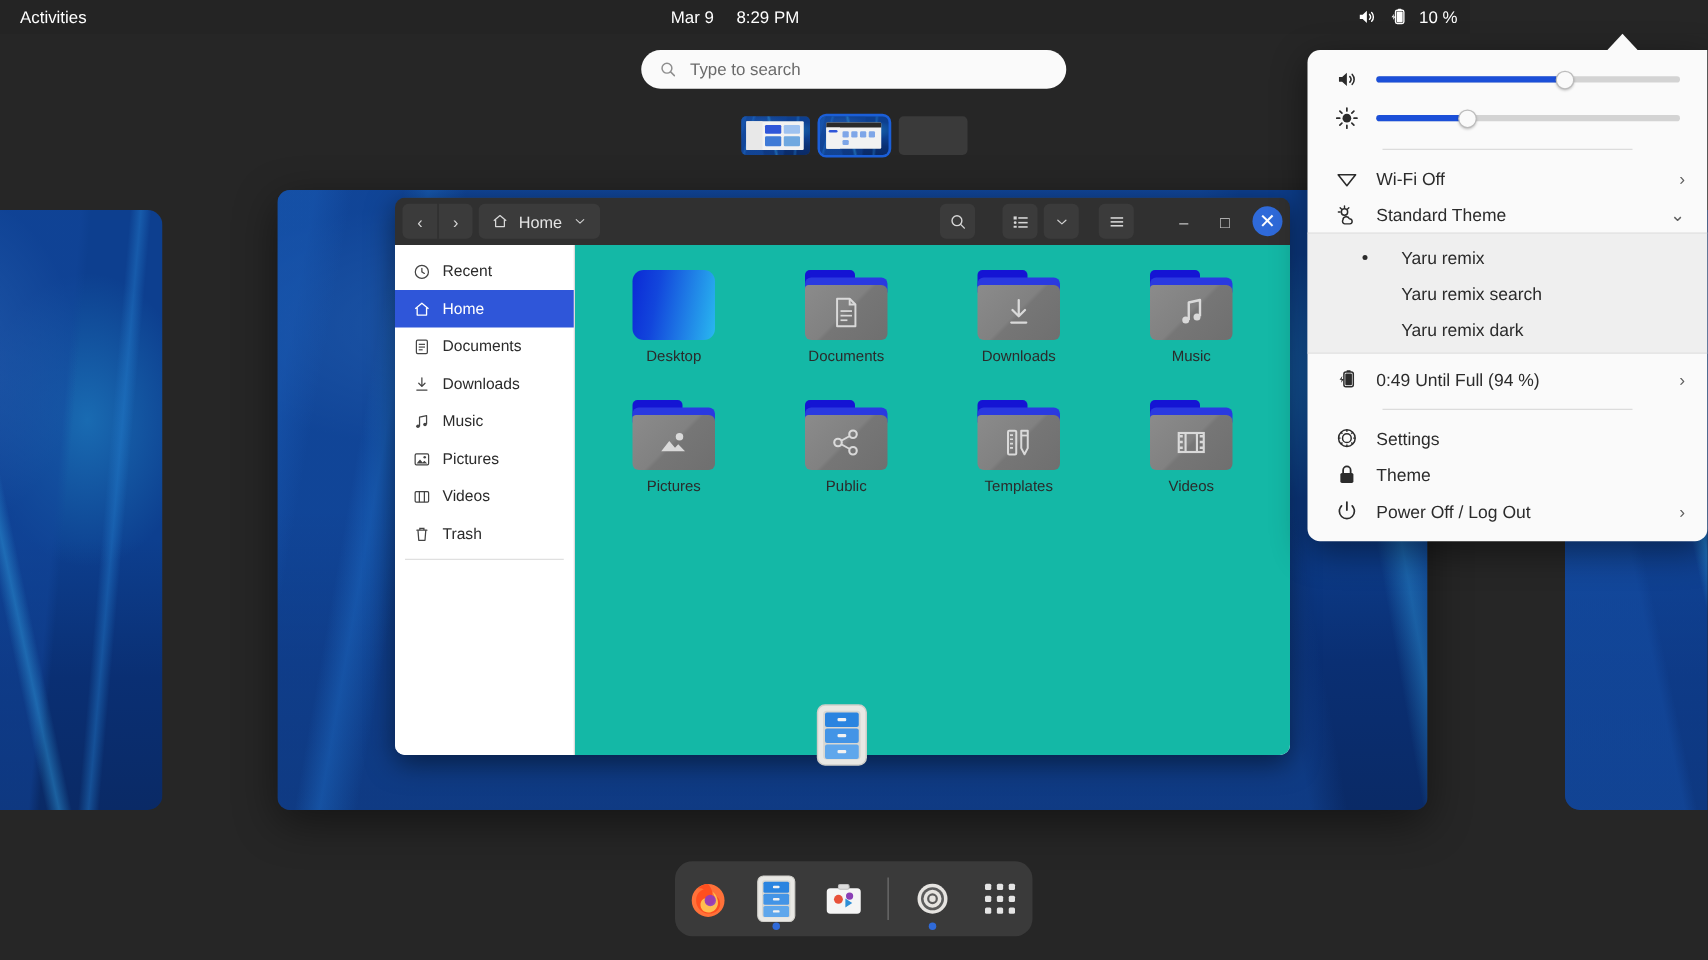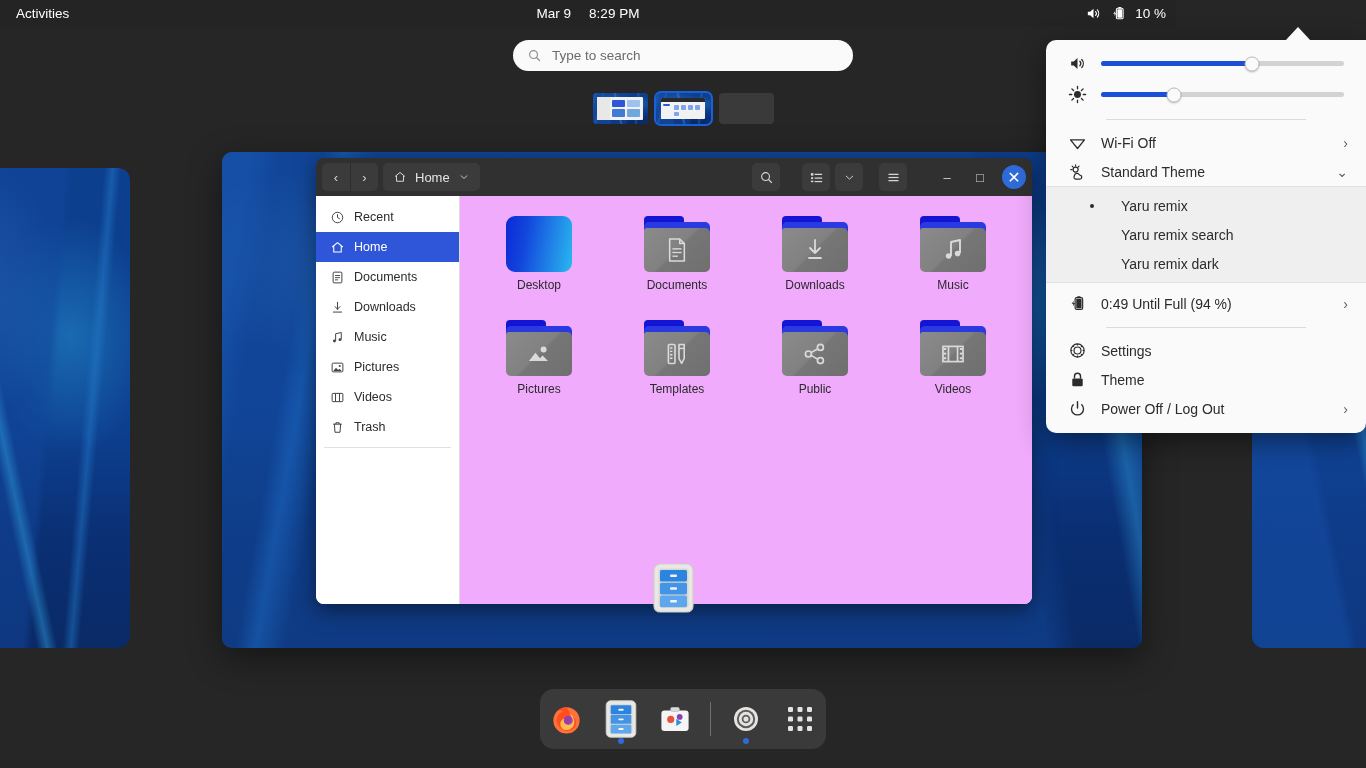--- a/index.html
+++ b/index.html
@@ -160,21 +160,21 @@
   }
   .side-item {
     height: 30px; display: flex; align-items: center; gap: 9px;
     padding: 0 8px 0 14px; cursor: pointer; color: #2b2b2b;
   }
   .side-item.active { background: #2f56d9; color: #ffffff; }
   .side-item .si-ico { width: 15px; height: 15px; flex: 0 0 15px; display:block; }
   .side-sep { height: 1px; background: #e0e0e0; margin: 5px 8px; }
 
   #file-grid {
-    flex: 1 1 auto; background: #f0abfc; position: relative;
+    flex: 1 1 auto; background: #14b8a6; position: relative;
     padding: 14px 10px 0 10px;
     display: grid; grid-template-columns: repeat(4, 1fr);
     grid-auto-rows: 104px; align-content: start;
   }
   .file-item {
     display: flex; flex-direction: column; align-items: center; gap: 6px;
     cursor: pointer; padding-top: 6px;
   }
   .file-label { font-size: 12px; color: #2b2b2b; text-align: center; }
   .folder { width: 66px; height: 56px; position: relative; }
@@ -560,45 +560,45 @@
             </div>
           </div>
           <span class="file-label">Pictures</span>
         </div>
 
         <div class="file-item">
           <div class="folder">
             <div class="tab"></div>
               <div class="band"></div>
             <div class="body">
+              <svg width="26" height="26" viewBox="0 0 26 26">
+                <circle cx="18.4" cy="6.4" r="3" stroke="#e2e2e2" stroke-width="1.7" fill="none"></circle>
+                <circle cx="6.4" cy="13" r="3" stroke="#e2e2e2" stroke-width="1.7" fill="none"></circle>
+                <circle cx="18.4" cy="19.6" r="3" stroke="#e2e2e2" stroke-width="1.7" fill="none"></circle>
+                <path d="M9 11.6l6.8-3.8M9 14.4l6.8 3.8" stroke="#e2e2e2" stroke-width="1.6"></path>
+              </svg>
+            </div>
+          </div>
+          <span class="file-label">Public</span>
+        </div>
+
+        <div class="file-item">
+          <div class="folder">
+            <div class="tab"></div>
+              <div class="band"></div>
+            <div class="body">
               <svg width="24" height="26" viewBox="0 0 24 26">
                 <rect x="3.4" y="3.5" width="6.6" height="19" rx="1" stroke="#e2e2e2" stroke-width="1.6" fill="none"></rect>
                 <path d="M5 7h2.4M5 10.4h2.4M5 13.8h2.4M5 17.2h2.4" stroke="#e2e2e2" stroke-width="1.4"></path>
                 <path d="M14 3.5h5.2v14L16.6 22.4 14 17.5z" stroke="#e2e2e2" stroke-width="1.6" fill="none" stroke-linejoin="round"></path>
                 <path d="M14 7.4h5.2" stroke="#e2e2e2" stroke-width="1.4"></path>
               </svg>
             </div>
           </div>
           <span class="file-label">Templates</span>
-        </div>
-
-        <div class="file-item">
-          <div class="folder">
-            <div class="tab"></div>
-              <div class="band"></div>
-            <div class="body">
-              <svg width="26" height="26" viewBox="0 0 26 26">
-                <circle cx="18.4" cy="6.4" r="3" stroke="#e2e2e2" stroke-width="1.7" fill="none"></circle>
-                <circle cx="6.4" cy="13" r="3" stroke="#e2e2e2" stroke-width="1.7" fill="none"></circle>
-                <circle cx="18.4" cy="19.6" r="3" stroke="#e2e2e2" stroke-width="1.7" fill="none"></circle>
-                <path d="M9 11.6l6.8-3.8M9 14.4l6.8 3.8" stroke="#e2e2e2" stroke-width="1.6"></path>
-              </svg>
-            </div>
-          </div>
-          <span class="file-label">Public</span>
         </div>
 
         <div class="file-item">
           <div class="folder">
             <div class="tab"></div>
               <div class="band"></div>
             <div class="body">
               <svg width="26" height="22" viewBox="0 0 26 22">
                 <rect x="3" y="3.4" width="20" height="15.2" stroke="#e2e2e2" stroke-width="1.7" fill="none"></rect>
                 <rect x="7.6" y="3.4" width="1.7" height="15.2" fill="#e2e2e2"></rect>

